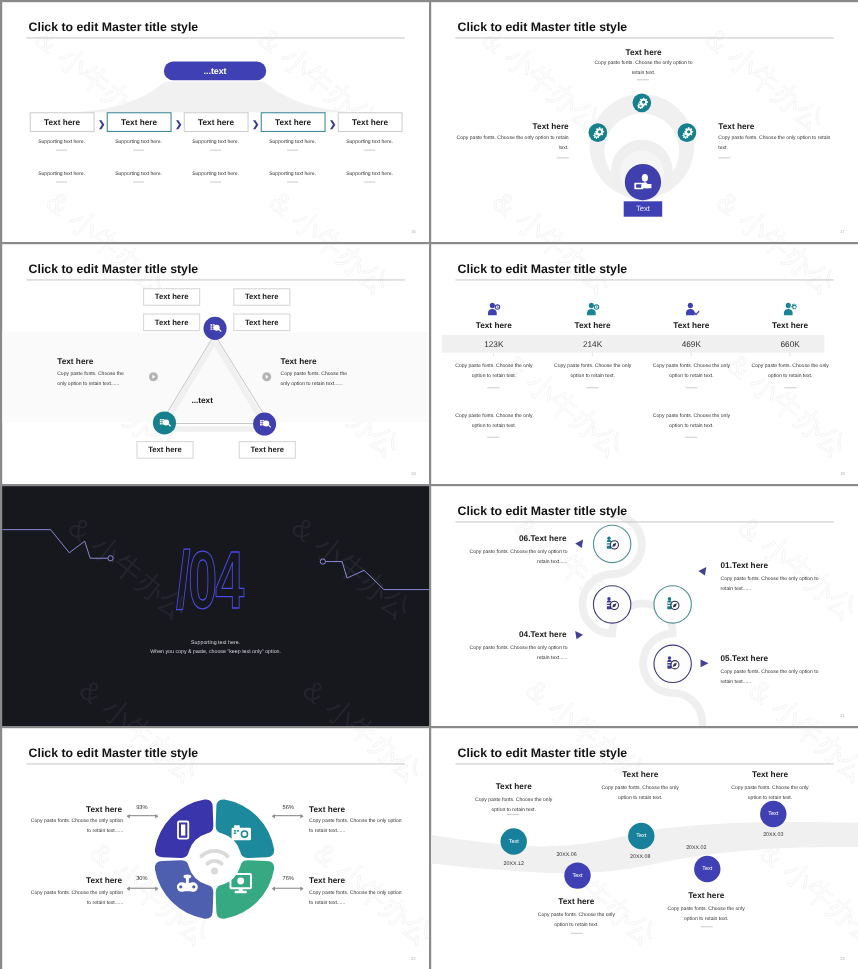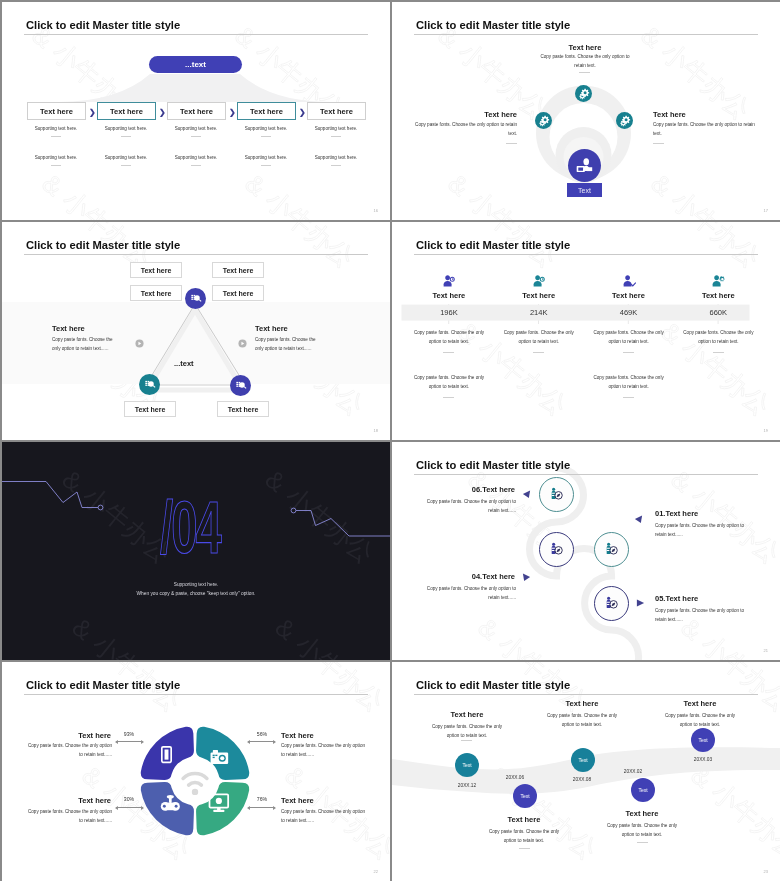--- a/index.html
+++ b/index.html
@@ -421,21 +421,21 @@
       <div class="title">Click to edit Master title style</div>
       <div class="title-rule"></div>
 
       <div class="s4col" style="left:12px;">
         <div class="s4icon">
           <svg viewBox="0 0 24 24" fill="#4040b5">
               <use href="#person-badge-sym"></use>
             </svg>
         </div>
         <div class="s4lbl">Text here</div>
-        <div class="s4val">196K</div>
+        <div class="s4val">123K</div>
         <div class="s4body">Copy paste fonts. Choose the only option to retain text.</div>
         <div class="s4dash"></div>
         <div class="s4body2">Copy paste fonts. Choose the only option to retain text.</div>
         <div class="s4dash2"></div>
       </div>
       <div class="s4col" style="left:101.8px;">
         <div class="s4icon">
           <svg viewBox="0 0 24 24" fill="#1b8596">
               <use href="#person-badge-sym"></use>
             </svg>

